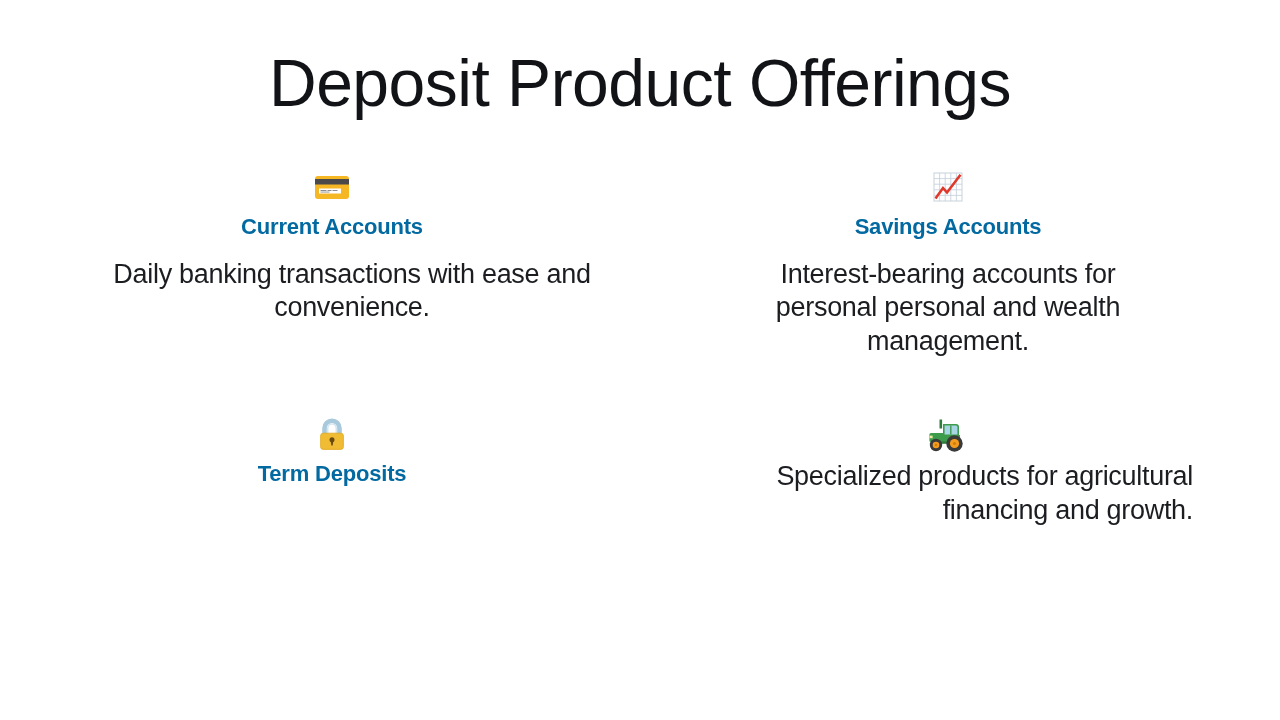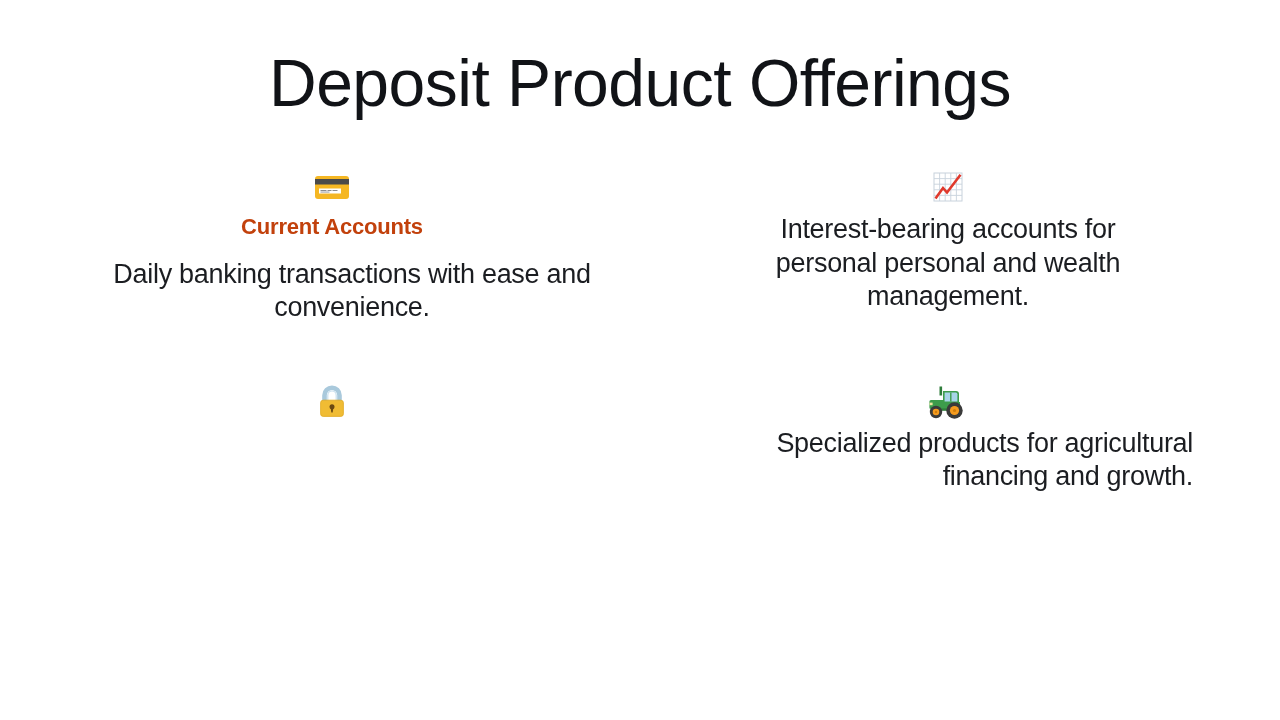--- a/index.html
+++ b/index.html
@@ -69,21 +69,21 @@
     margin-bottom: 4px;
   }
 
   .card-icon svg { display: block; }
 
   .card-heading {
     font-size: 22px;
     font-weight: 700;
     line-height: 1.3;
     letter-spacing: -0.2px;
-    color: #c2410c;
+    color: #0369a1;
     margin-bottom: 16px;
     white-space: nowrap;
   }
 
   .card-body {
     font-size: 27px;
     font-weight: 400;
     line-height: 1.24;
     letter-spacing: -0.3px;
     color: #1b1d21;
@@ -133,34 +133,36 @@
             <line x1="22.8" y1="6" x2="22.8" y2="34"></line>
             <line x1="28.4" y1="6" x2="28.4" y2="34"></line>
             <line x1="6" y1="11.6" x2="34" y2="11.6"></line>
             <line x1="6" y1="17.2" x2="34" y2="17.2"></line>
             <line x1="6" y1="22.8" x2="34" y2="22.8"></line>
             <line x1="6" y1="28.4" x2="34" y2="28.4"></line>
           </g>
           <polyline points="7.5,31.5 15,21 19,25.5 32.5,7.8" fill="none" stroke="#e0392c" stroke-width="2.6" stroke-linejoin="miter" stroke-linecap="butt"></polyline>
         </svg>
       </div>
+      <div class="card-heading">Savings Accounts</div>
       <div class="card-body">Interest-bearing accounts for personal personal and wealth management.</div>
     </div>
 
     <div class="card row-bottom col-left">
       <div class="card-icon">
         <svg width="40" height="40" viewBox="0 0 40 40" aria-hidden="true">
           <path d="M12.5 20 V14.2 a7.5 7.5 0 0 1 15 0 V20" fill="none" stroke="#a9c9dc" stroke-width="4.6" stroke-linecap="butt"></path>
           <path d="M15.8 20 V14.2 a4.2 4.2 0 0 1 8.4 0 V20" fill="none" stroke="#c8dfee" stroke-width="1.2"></path>
           <rect x="8.6" y="19.2" width="22.8" height="16.2" rx="2.6" ry="2.6" fill="#f0bc34"></rect>
           <rect x="8.6" y="19.2" width="22.8" height="16.2" rx="2.6" ry="2.6" fill="none" stroke="#e0a81f" stroke-width="0.8"></rect>
           <circle cx="20" cy="25.8" r="2.5" fill="#6b4a12"></circle>
           <path d="M18.7 27.2 L21.3 27.2 L20.7 31.6 L19.3 31.6 Z" fill="#6b4a12"></path>
         </svg>
       </div>
+      <div class="card-heading">Term Deposits</div>
     </div>
 
     <div class="card row-bottom col-right">
       <div class="card-icon">
         <svg width="44" height="40" viewBox="0 0 44 40" aria-hidden="true">
 
           <rect x="13.5" y="5.5" width="2.6" height="9" fill="#2f7d3b"></rect>
 
           <path d="M17 10 h13 a3 3 0 0 1 3 3 v9 h-16 z" fill="#3d9c4b"></path>
           <path d="M18.6 11.6 h11.2 a1.6 1.6 0 0 1 1.6 1.6 v7.2 h-12.8 z" fill="#a8d4e8"></path>

